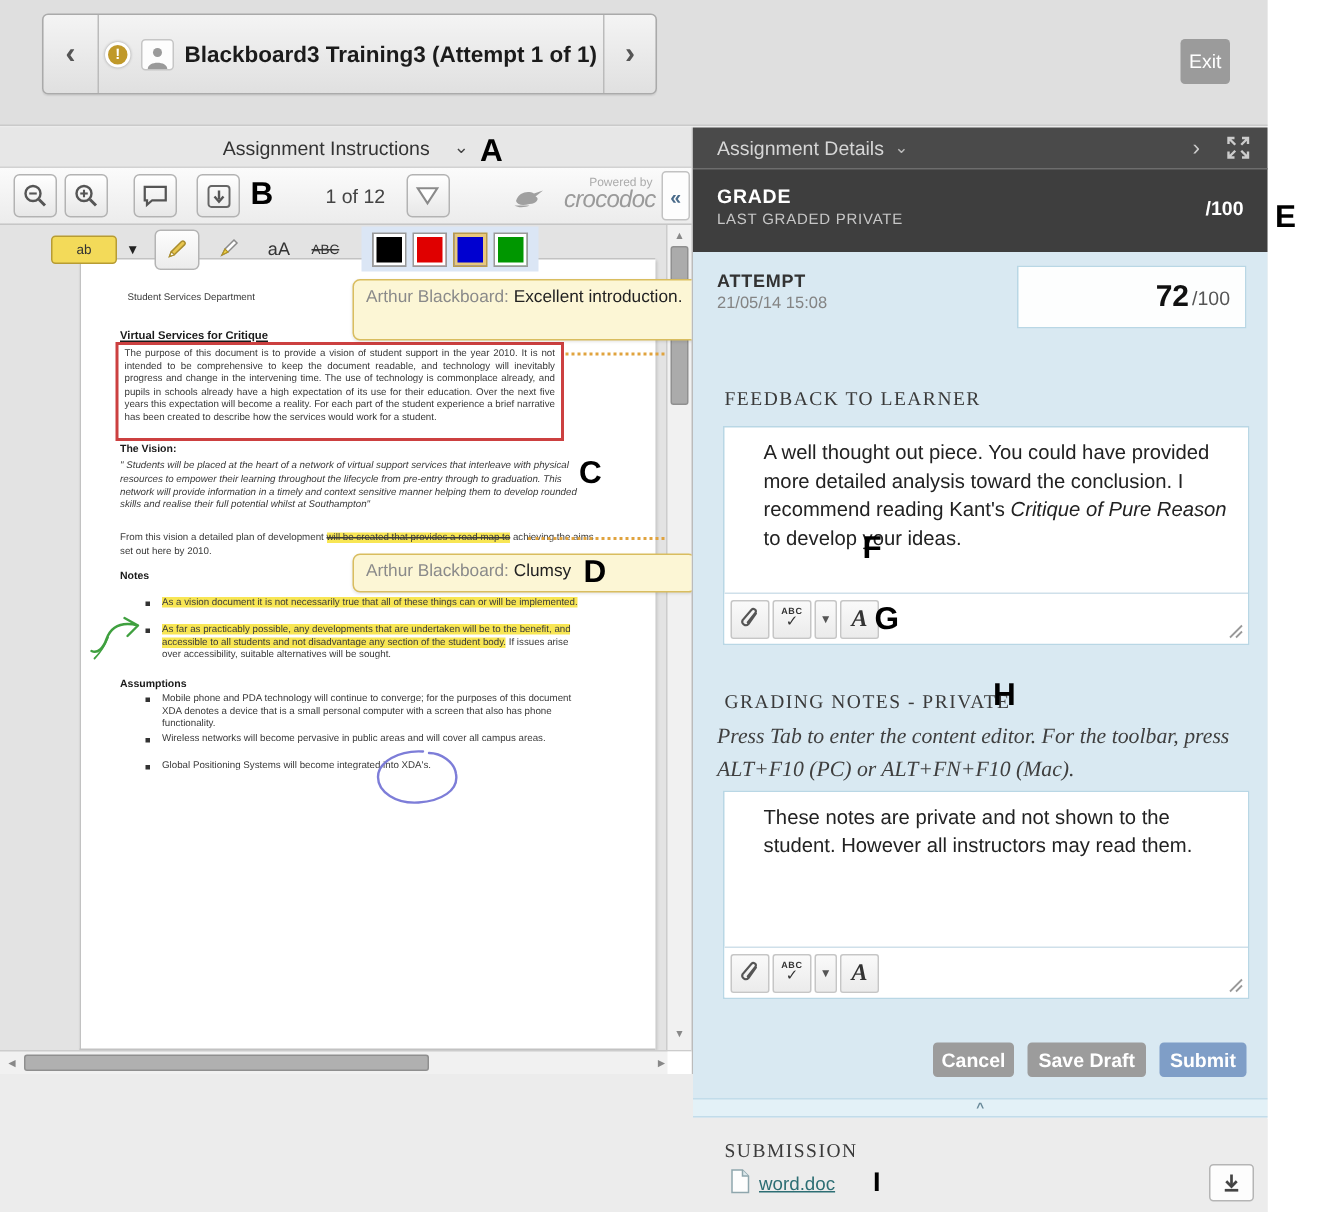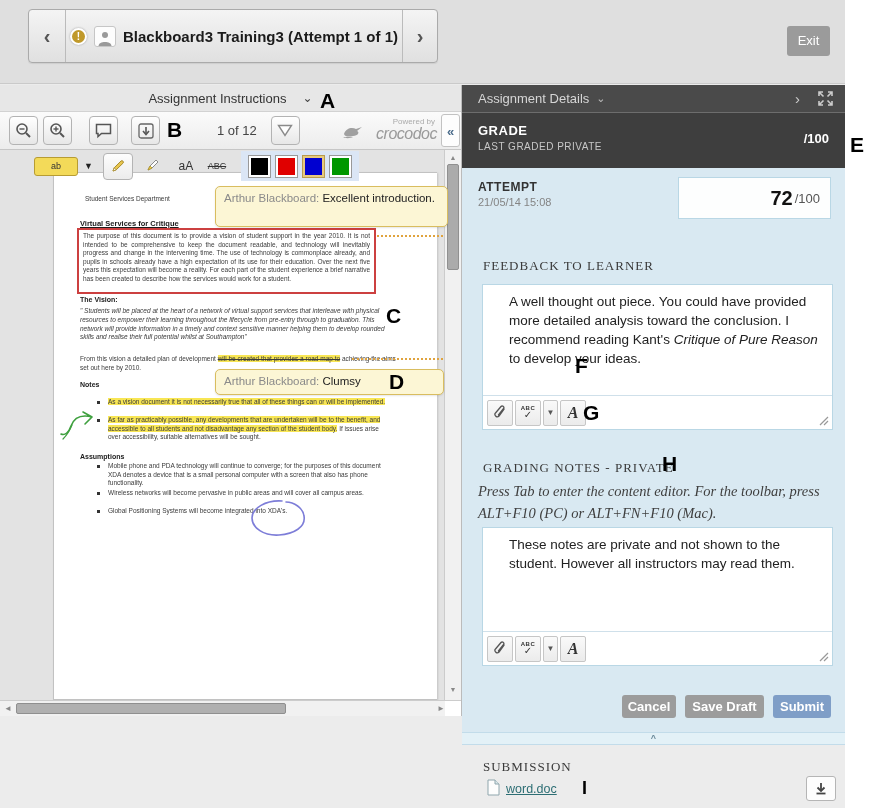--- a/index.html
+++ b/index.html
@@ -15,21 +15,21 @@
   .nav-arrow { width:37px; display:flex; align-items:center; justify-content:center; font-size:20px; font-weight:bold; color:#555; cursor:pointer; }
   .nav-arrow.prev { border-right:1px solid #bbb; }
   .nav-arrow.next { border-left:1px solid #bbb; width:35px; }
   .nav-center { flex:1; display:flex; flex-direction:column; }
   .viewing-label { height:20px; line-height:20px; text-align:center; font-size:11px; color:#666; border-bottom:1px solid #c4c4c4; }
   .attempt-row { flex:1; display:flex; align-items:center; justify-content:center; gap:7px; }
   .warn-icon { width:17px; height:17px; border-radius:50%; background:#c0992a; border:2px solid #fff; box-shadow:0 0 2px #999;
                color:#fff; font-size:10px; font-weight:bold; text-align:center; line-height:13px; }
   .avatar-box { width:22px; height:21px; background:#fdfdfd; border:1px solid #c6c6c6; border-radius:3px; display:flex; align-items:flex-end; justify-content:center; overflow:hidden; }
   .nav-title { font-size:15px; font-weight:bold; color:#1b1b1b; }
-  .exit-btn { position:absolute; left:787px; top:26px; width:43px; height:30px; background:#9b9b9b; border:none; border-radius:3px;
+  .exit-btn { position:absolute; left:787px; top:26px; width:33px; height:30px; background:#9b9b9b; border:none; border-radius:3px;
               color:#fff; font-size:13px; font-family:inherit; text-align:center; line-height:30px; cursor:pointer; }
 
   
   .viewer { position:absolute; left:0; top:85px; width:462px; height:631px; background:#e3e3e3; border-right:1px solid #bbb; }
   .viewer-header { position:absolute; left:0; top:0; width:100%; height:27px; background:#e7e7e7; border-bottom:1px solid #d2d2d2;
                    display:flex; align-items:center; justify-content:center; gap:16px; font-size:13px; color:#333; }
   .vh-caret { font-size:12px; color:#444; }
   .viewer-toolbar { position:absolute; left:0; top:27px; width:100%; height:38px; background:linear-gradient(#fbfbfb,#ececec);
                     border-bottom:1px solid #c6c6c6; display:flex; align-items:center; padding-left:9px; }
   .tb-btn { width:29px; height:29px; border:1px solid #b3b3b3; border-radius:4px; background:linear-gradient(#fff,#e7e7e7);
@@ -60,21 +60,21 @@
   
   .page { position:absolute; left:53px; top:22px; width:384px; height:528px; background:#fff; border:1px solid #c2c2c2; border-right:none; box-shadow:1px 1px 2px rgba(0,0,0,.15); }
   .doc-t { position:absolute; font-size:6.5px; line-height:8.8px; color:#3a3a3a; }
   .doc-h { position:absolute; font-size:7.5px; font-weight:bold; color:#1a1a1a; }
   .redbox { position:absolute; left:77px; top:78px; width:299px; height:66px; border:2px solid #cc4040; padding:2px 4px;
             font-size:6.5px; line-height:8.6px; color:#3a3a3a; text-align:justify; }
   .dotline { position:absolute; height:0; border-top:2px dotted #e0a33e; }
   .hl { background:#f8e654; }
   .hl-strike { background:#f8e654; text-decoration:line-through; }
   .comment-box { position:absolute; background:#fcf6d5; border:1px solid #d9bd5f; border-radius:5px; padding:4px 8px;
-                 font-size:11.5px; line-height:15px; color:#222; z-index:4; box-shadow:0 1px 2px rgba(0,0,0,.1); }
+                 font-size:11.5px; line-height:15px; color:#222; z-index:4; box-shadow:0 1px 2px rgba(0,0,0,.1);margin-left:20px; }
   .comment-box .author { color:#8a8a8a; }
   .nb { position:absolute; left:95px; width:297px; font-size:6.5px; line-height:8.6px; color:#3a3a3a; }
   .nb .marker { position:absolute; left:2px; top:3px; width:2.5px; height:2.5px; background:#333; }
   .nb .txt { display:block; margin-left:13px; }
 
   
   .v-scroll { position:absolute; right:0; top:0; width:17px; height:550px; background:#f1f1f1; border-left:1px solid #ccc; }
   .v-thumb { position:absolute; left:2px; top:14px; width:12px; height:106px; background:#ababab; border:1px solid #909090; border-radius:2px; }
   .scroll-glyph { position:absolute; width:100%; text-align:center; font-size:7px; color:#888; cursor:pointer; }
   .h-scroll { position:absolute; left:0; top:615px; width:461px; height:16px; background:#f1f1f1; border-top:1px solid #ccc; }

